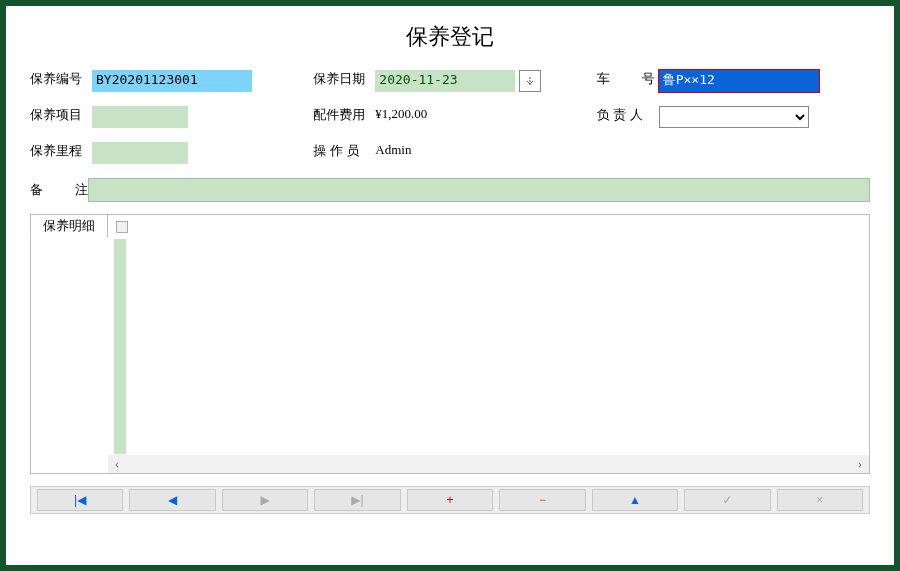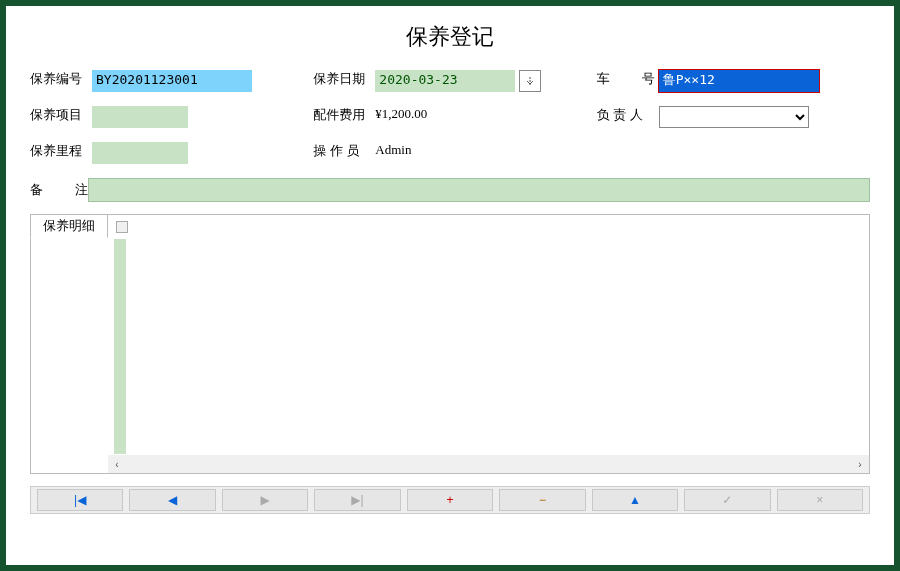--- a/index.html
+++ b/index.html
@@ -223,21 +223,21 @@
   <div class="form-grid">
 
     <div class="form-row">
       <span class="label">保养编号</span>
       <span class="value-box">BY20201123001</span>
     </div>
 
     <div class="form-row">
       <span class="label">保养日期</span>
       <span class="date-wrap">
-        <span class="date-box">2020-03-23</span>
+        <span class="date-box">2020-11-23</span>
         <span class="date-btn">
           <svg width="8" height="10" viewBox="0 0 8 10">
             <circle cx="4" cy="2" r="0.8" fill="#333"></circle>
               <circle cx="4" cy="5" r="0.8" fill="#333"></circle>
               <circle cx="4" cy="8" r="0.8" fill="#333"></circle>
             <path d="M1 5 L4 8 L7 5" stroke="#333" stroke-width="0.8" fill="none"></path>
           </svg>
         </span>
       </span>
     </div>

